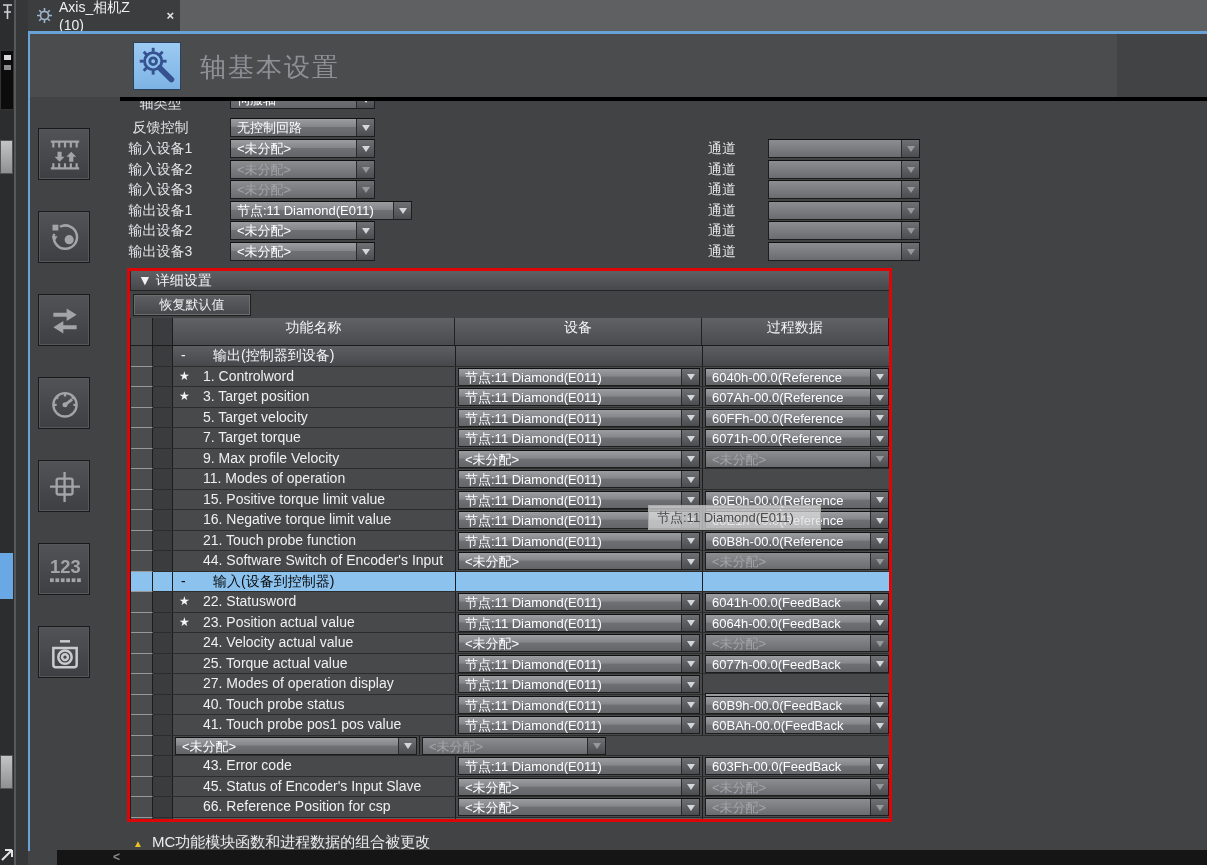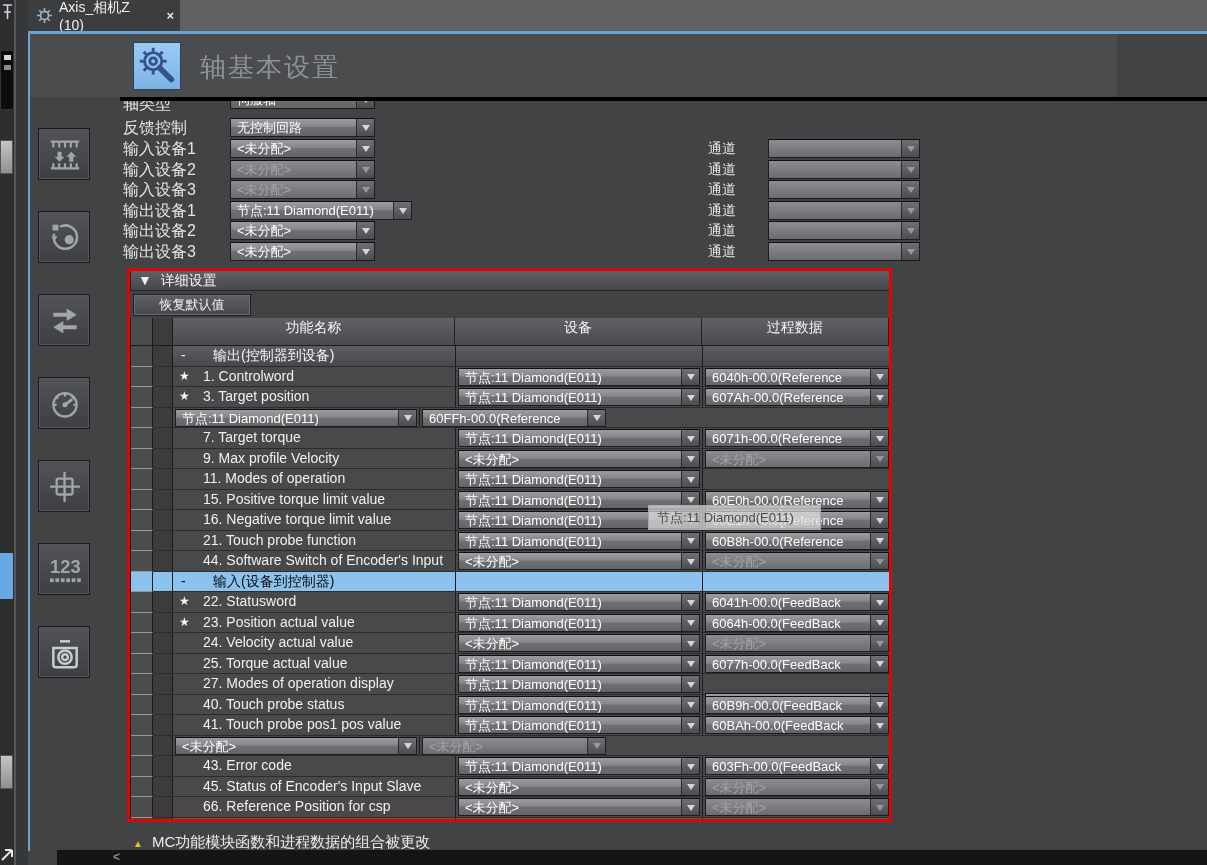--- a/index.html
+++ b/index.html
@@ -40,21 +40,21 @@
   .black-divider { position:absolute; left:92px; top:97px; width:1087px; height:4px; background:#000; z-index:5; }
 
   
   .side-btn { position:absolute; left:10px; width:52px; height:52px;
     background:linear-gradient(180deg,#515356,#3d3f42); border:1px solid #1a1a1a;
     box-shadow:0 0 0 1px #55575a inset; cursor:pointer; }
   .side-btn svg { position:absolute; left:6px; top:6px; }
   .side-btn.selected { background:linear-gradient(180deg,#9ccaf2,#7db3e4); border-color:#2e5f96; }
 
   
-  .form-label { position:absolute; width:75px; text-align:left; color:#e2e4e6; font-size:16px; line-height:19px; }
+  .form-label { position:absolute; width:75px; text-align:center; color:#e2e4e6; font-size:14px; line-height:19px; }
   .chan-label { position:absolute; left:680px; width:36px; color:#e2e4e6; font-size:14px; line-height:19px; }
   .dd { position:absolute; height:19px; border:1px solid #1d1d1d; border-top-color:#101010;
     background:linear-gradient(180deg,#9b9da1 0%,#84868a 45%,#6e7074 50%,#636569 100%);
     color:#fff; font-size:13px; line-height:17px; padding:0 20px 0 6px; overflow:hidden;
     white-space:nowrap; cursor:pointer; }
   .dd .arrow { position:absolute; right:0; top:0; bottom:0; width:18px;
     background:linear-gradient(180deg,#6e7074,#4b4d51); border-left:1px solid #2a2a2a;
     display:flex; align-items:center; justify-content:center; }
   .dd .arrow i { width:0; height:0; border:4px solid transparent; border-top:6px solid #d3d6da; margin-top:5px; }
   .dd.disabled { color:#a2a4a8; background:linear-gradient(180deg,#8b8d91,#6a6c70); }
@@ -321,21 +321,21 @@
             <i></i>
           </div></div>
         <div class="chan-label" style="top: 242px;">通道</div>
         <div class="dd disabled" style="left: 740px; top: 242px; width: 152px;"><span></span><div class="arrow">
             <i></i>
           </div></div>
       </div>
 
     <div class="details-bar">
       <span>▼</span>
-      <span style="margin-left:5px">详细设置</span>
+      <span style="">详细设置</span>
     </div>
     <div class="restore-btn">恢复默认值</div>
 
     <div class="tbl">
       <div class="thead">
         <div class="g1" style="border-bottom-color:#1c1c1c"></div>
         <div class="g2"></div>
         <div class="hc" style="width:283px">功能名称</div>
         <div class="hc" style="width:247px">设备</div>
         <div class="hc" style="width:188px">过程数据</div>
@@ -383,20 +383,23 @@
             </div>
             <div class="cpd">
               <div class="dd" style="position: absolute; left: 2px; right: 2px; top: 1px; height: 18px;"><span>607Ah-00.0(Reference</span><div class="arrow">
                   <i></i>
                 </div></div>
             </div>
           </div>
           <div class="trow">
             <div class="g1"></div>
             <div class="g2"></div>
+            <div class="cname">
+              <span class="nm">5. Target velocity</span>
+            </div>
             <div class="cdev">
               <div class="dd" style="position: absolute; left: 2px; right: 2px; top: 1px; height: 18px;"><span>节点:11 Diamond(E011)</span><div class="arrow">
                   <i></i>
                 </div></div>
             </div>
             <div class="cpd">
               <div class="dd" style="position: absolute; left: 2px; right: 2px; top: 1px; height: 18px;"><span>60FFh-00.0(Reference</span><div class="arrow">
                   <i></i>
                 </div></div>
             </div>

